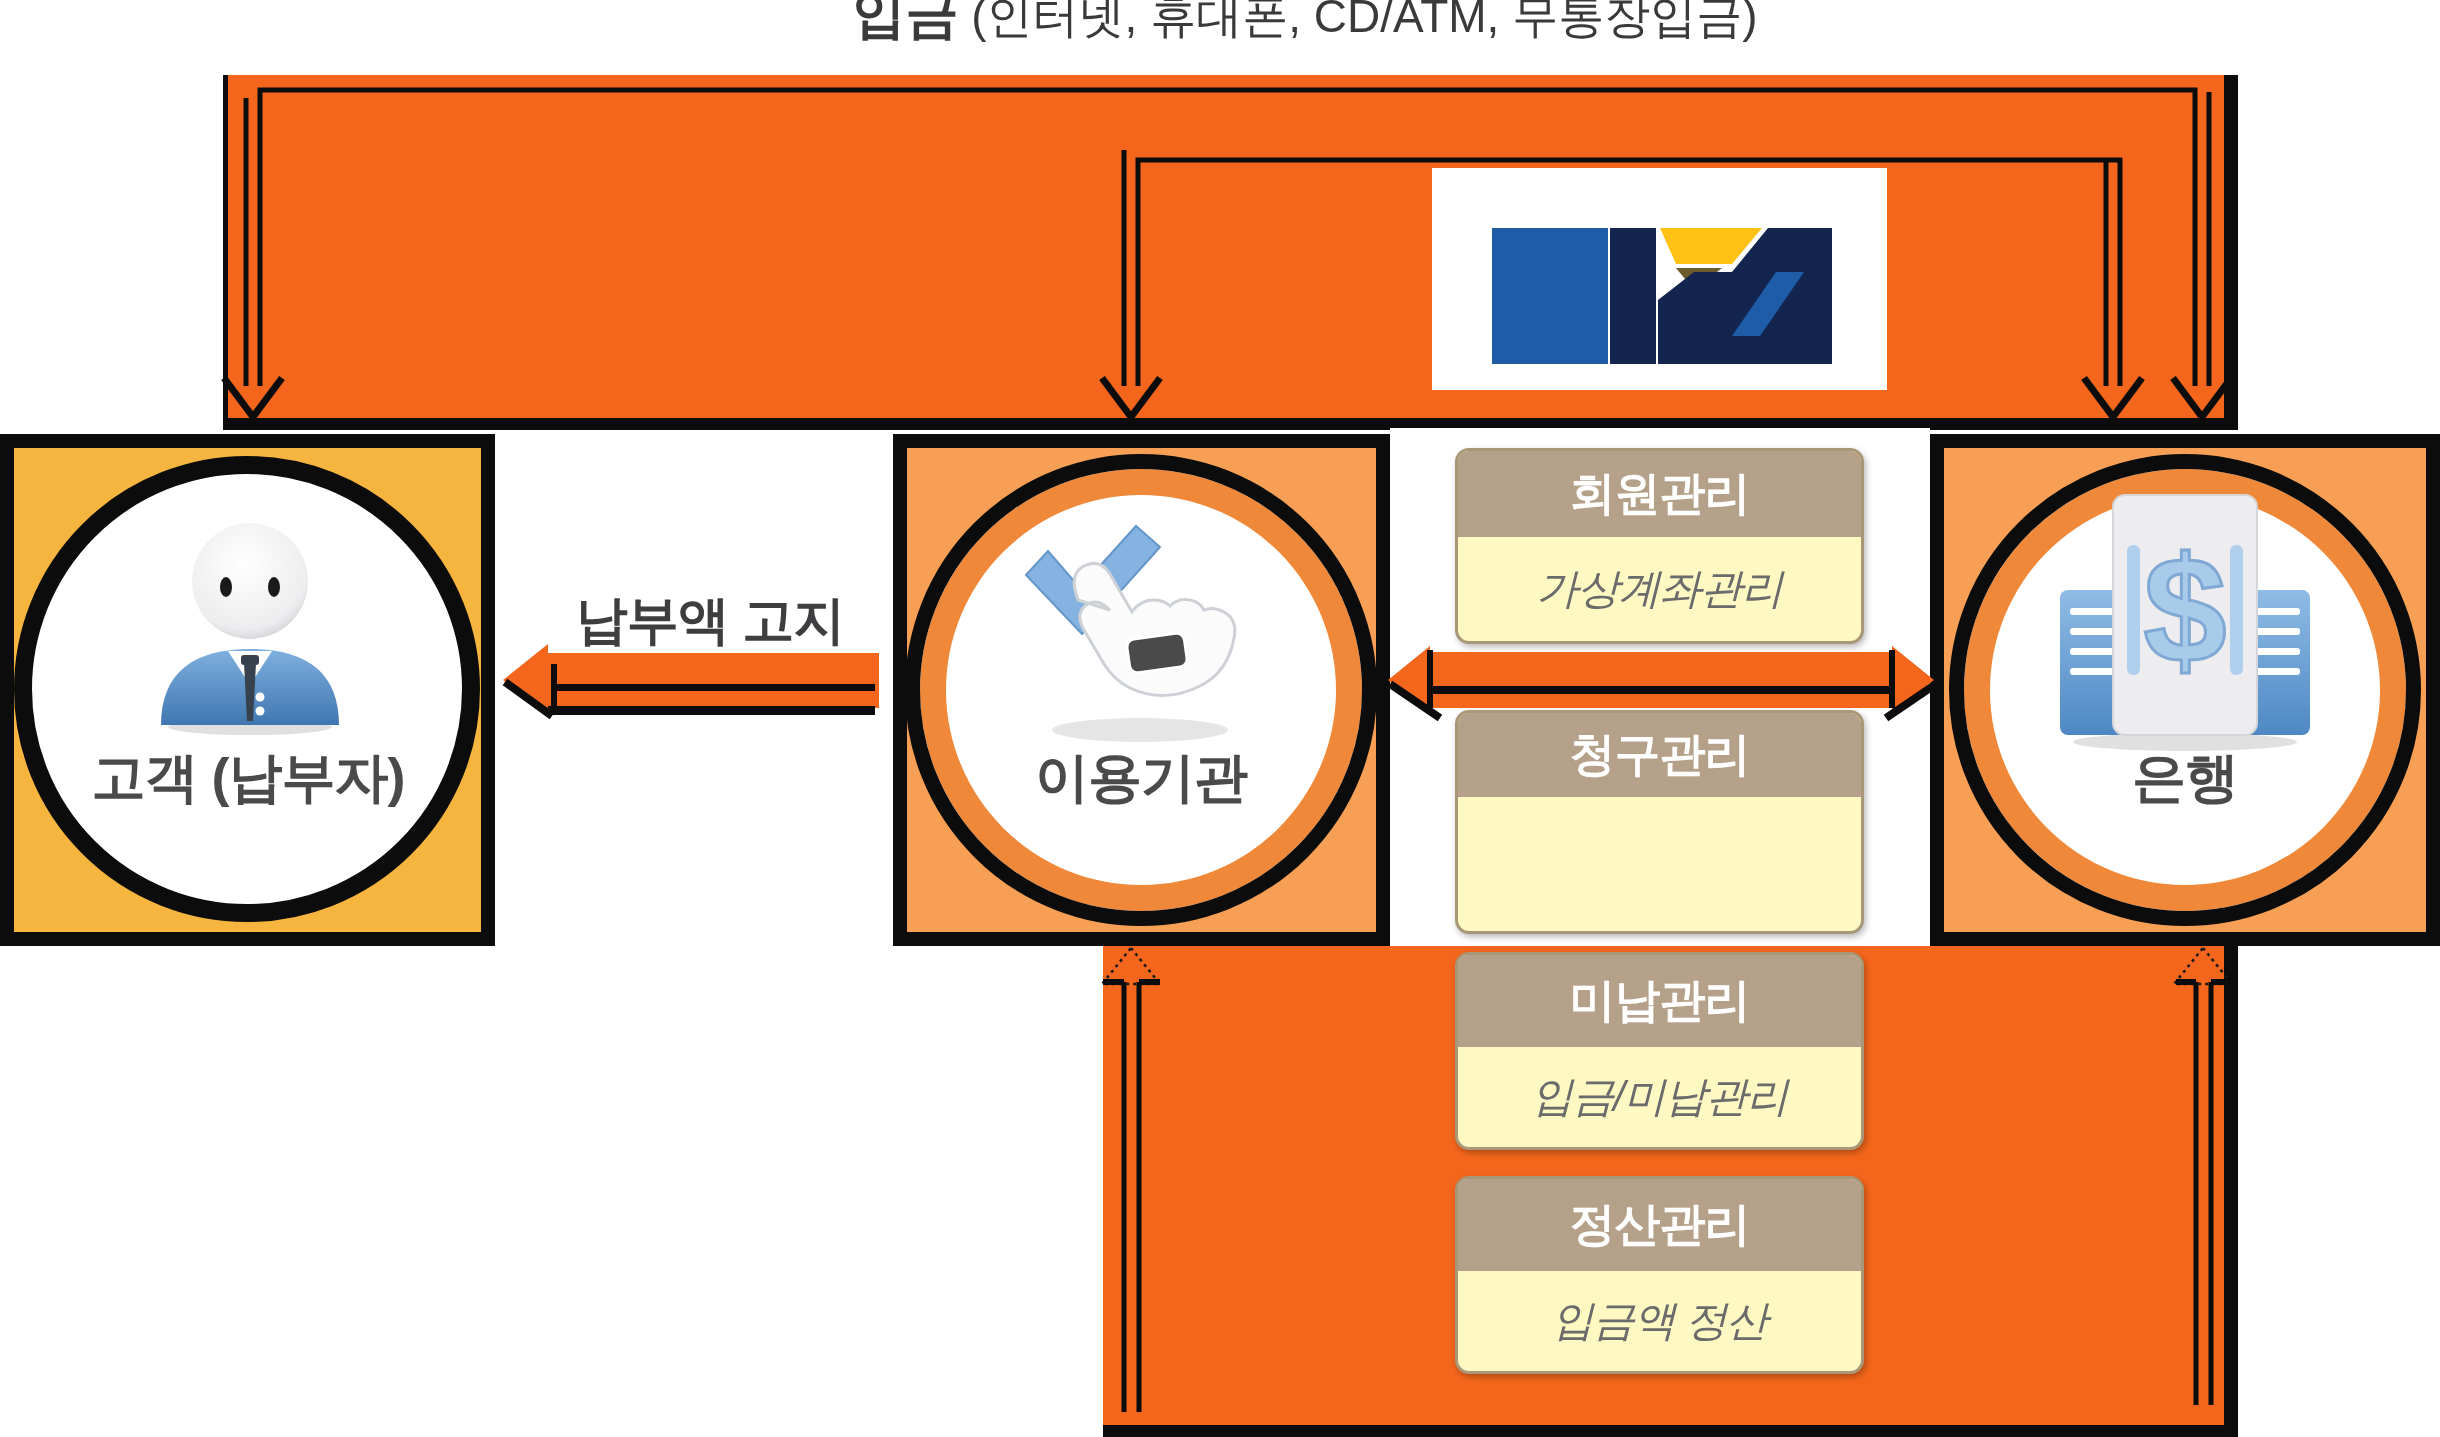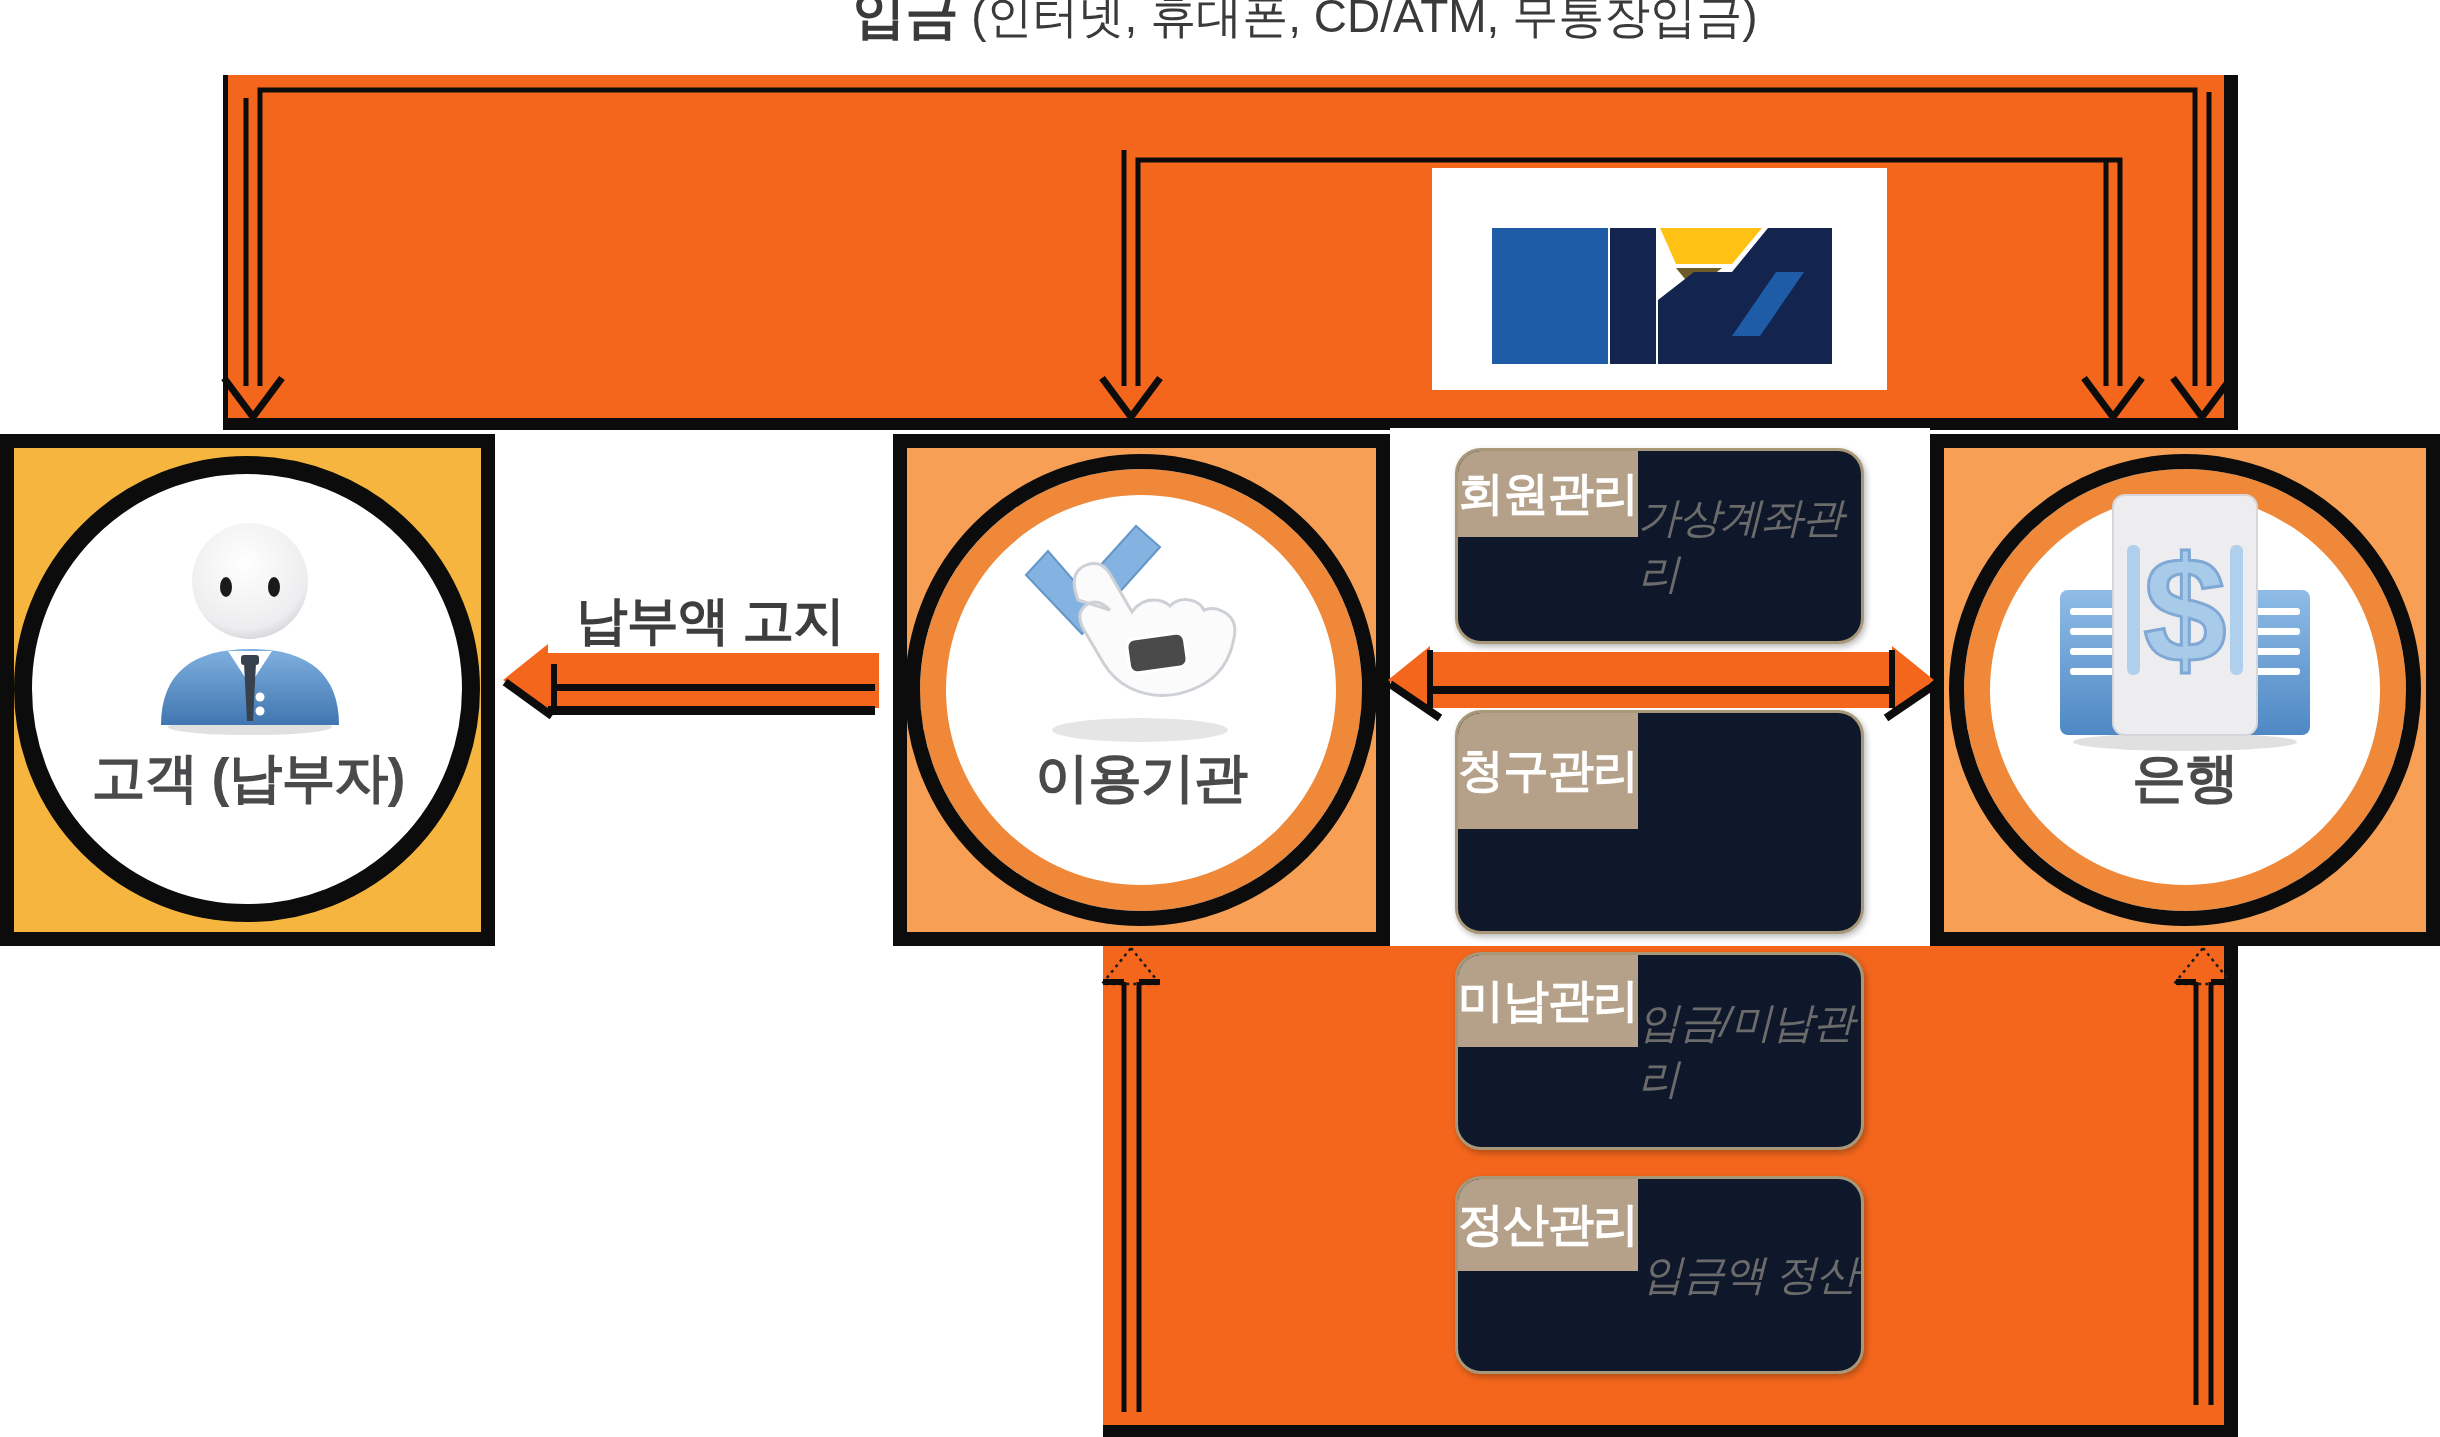--- a/index.html
+++ b/index.html
@@ -16,28 +16,28 @@
   #cir-customer{left:14px;top:456px;width:466px;height:466px;border:18px solid #0c0c0c;}
   #cir-institution{left:905px;top:454px;width:472px;height:472px;border:15px solid #0c0c0c;
                    box-shadow:inset 0 0 0 26px #EF8838;}
   #cir-bank{left:1949px;top:454px;width:472px;height:472px;border:15px solid #0c0c0c;
             box-shadow:inset 0 0 0 26px #EF8838;}
   .icon-svg{position:absolute;z-index:5;}
   .node-label{position:absolute;width:460px;text-align:center;font-size:54px;font-weight:bold;
               color:#4A4A4C;z-index:5;letter-spacing:-1px;}
   #lbl-customer{left:18px;top:742px;} #lbl-institution{left:911px;top:742px;} #lbl-bank{left:1955px;top:742px;}
   .mbox{position:absolute;left:1455px;width:409px;box-sizing:border-box;border:3px solid #A89878;
-        border-radius:26px;overflow:hidden;background:#0f172a;z-index:7;
-        box-shadow:2px 3px 6px rgba(0,0,0,0.28);display:flex;flex-direction:row;}
+        border-radius:14px;overflow:hidden;background:#fef9c3;z-index:7;
+        box-shadow:2px 3px 6px rgba(0,0,0,0.28);display:flex;flex-direction:column;}
   .mbox .hd{background:#B5A189;color:#fff;font-weight:bold;font-size:46px;display:flex;
             align-items:center;justify-content:center;letter-spacing:-1px;}
   .mbox .bd{flex:1;display:flex;align-items:center;justify-content:center;font-size:42px;
             color:#6B6B6B;letter-spacing:-1px;font-style:italic;}
   #box-member{top:448px;height:196px;} #box-member .hd{height:86px;}
-  #box-billing{top:710px;height:224px;} #box-billing .hd{height:116px;}
+  #box-billing{top:710px;height:224px;} #box-billing .hd{height:84px;}
   #box-receipt{top:952px;height:198px;} #box-receipt .hd{height:92px;}
   #box-settlement{top:1176px;height:198px;} #box-settlement .hd{height:92px;}
   #title{position:absolute;left:1305px;top:-16px;transform:translateX(-50%);white-space:nowrap;
          z-index:8;color:#3A3A3C;font-size:46px;line-height:1.15;}
   #title .b{font-weight:bold;font-size:53px;}
   #notice-label{position:absolute;left:530px;top:586px;width:360px;text-align:center;font-size:52px;
                 font-weight:600;color:#3E3E40;z-index:8;letter-spacing:-1px;}
 </style>
 </head>
 <body>

